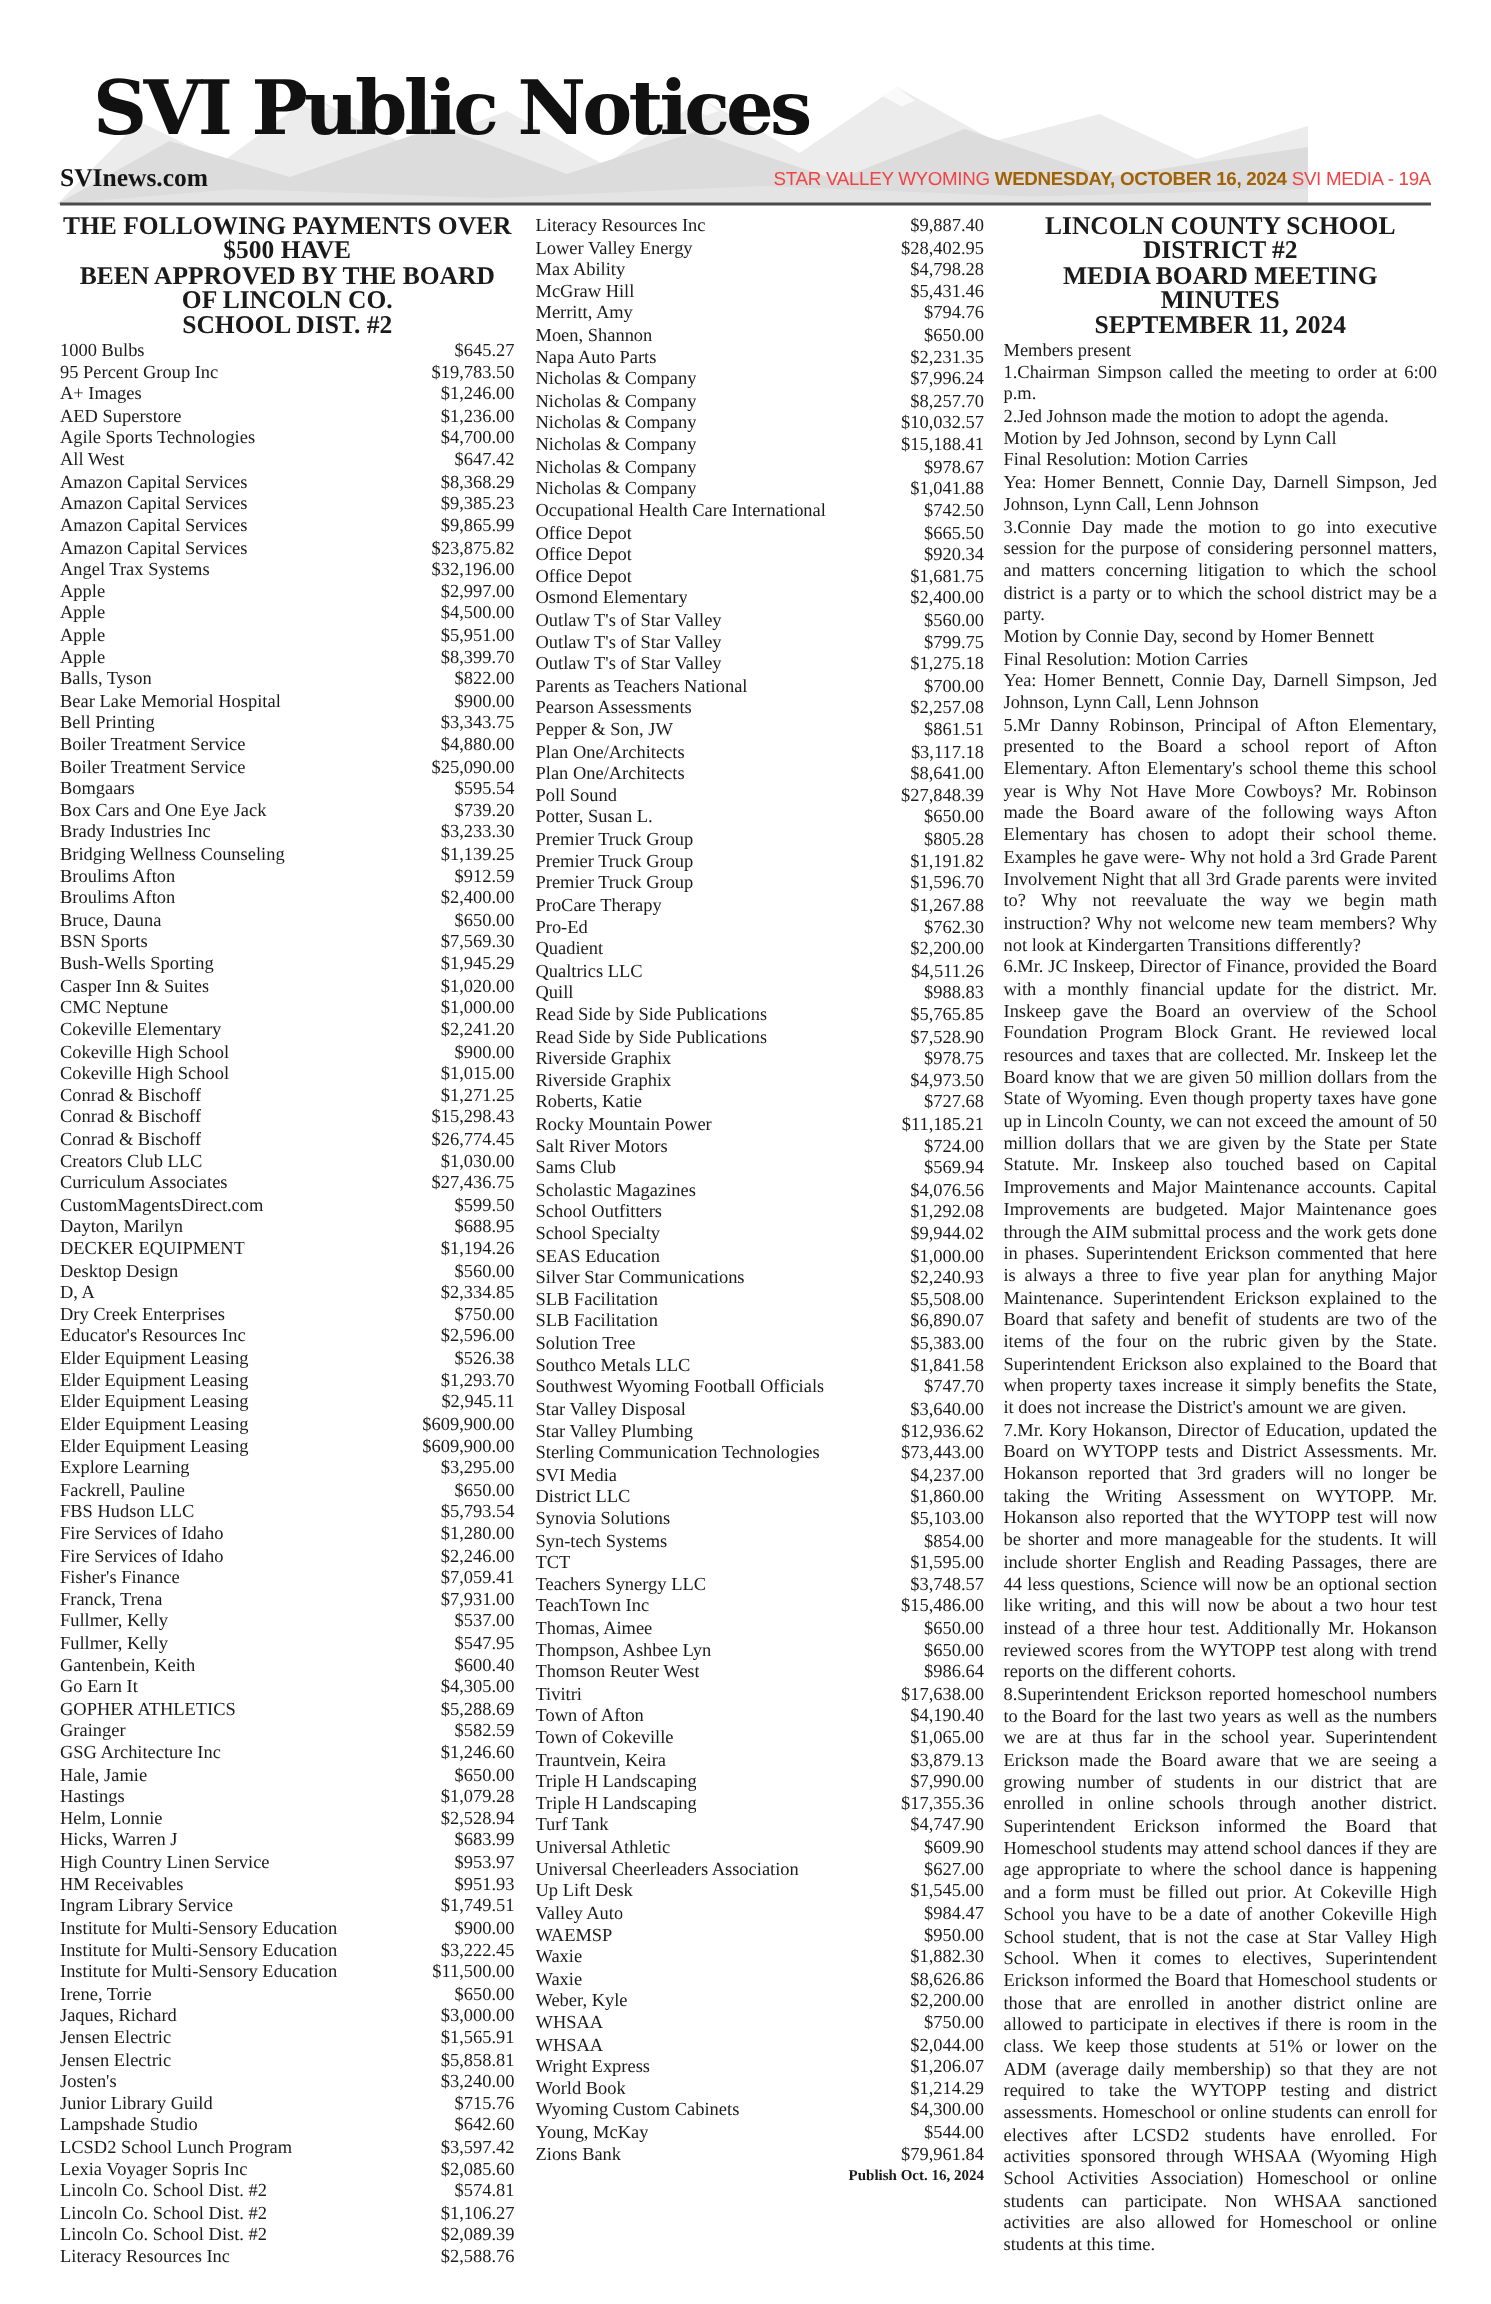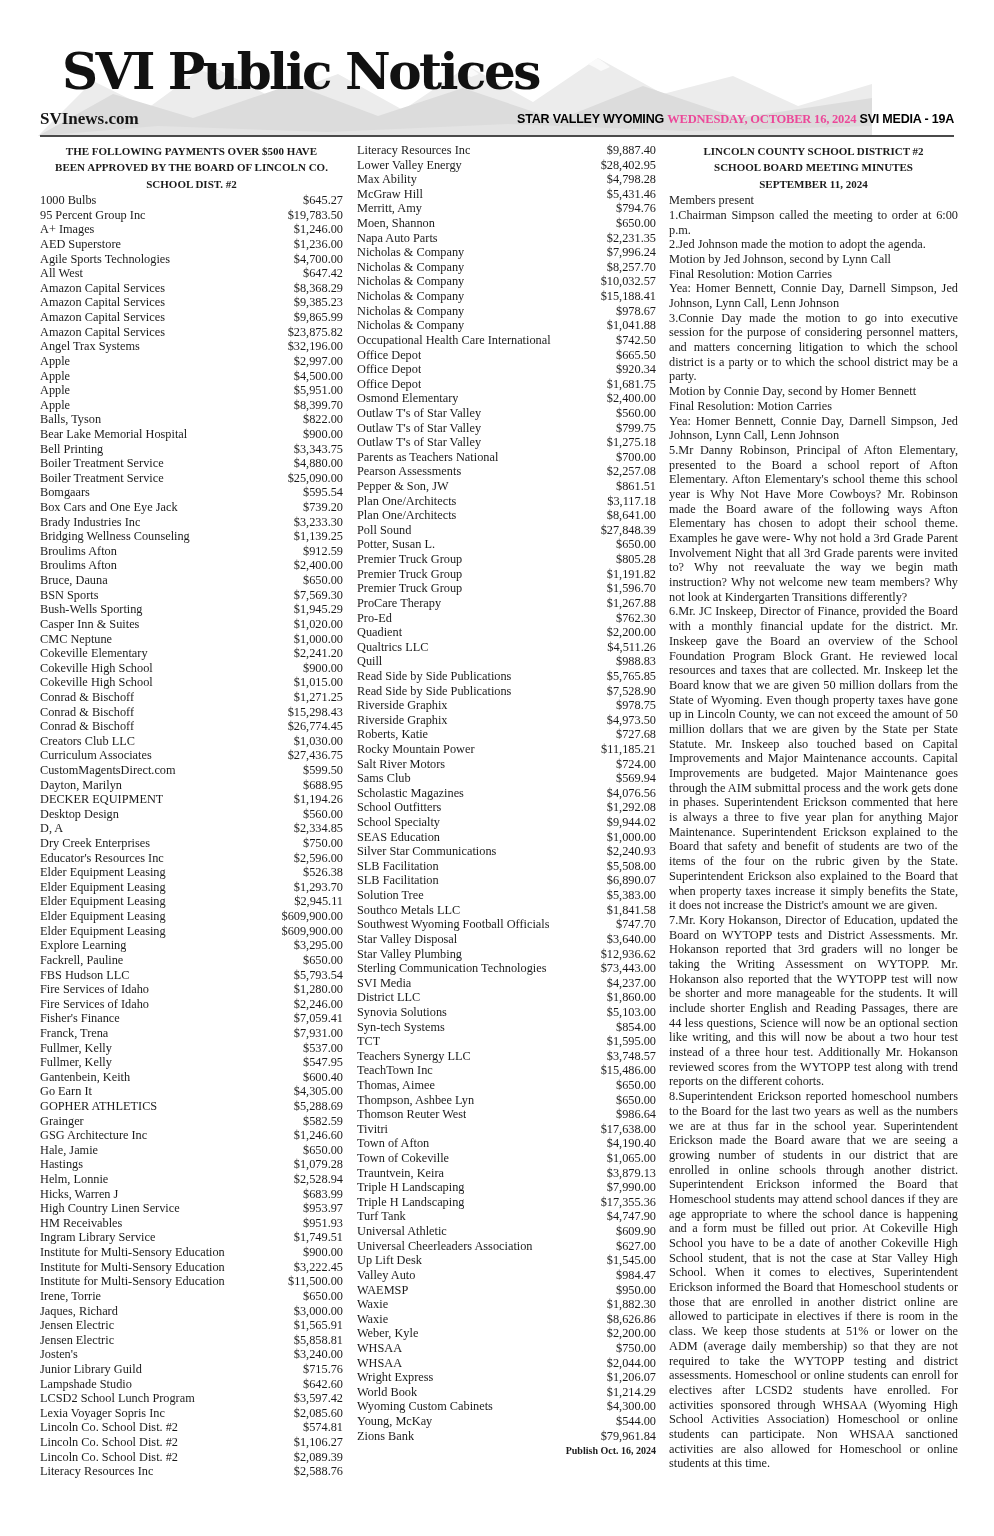--- a/index.html
+++ b/index.html
@@ -6,29 +6,29 @@
   .page{position:relative;width:994px;height:1535px;background:#ffffff;overflow:hidden;
         font-family:"Liberation Serif",serif;color:#1b1b1b;}
   
   .mountains{position:absolute;left:38px;top:36px;width:834px;height:100px;}
   .masthead-title{position:absolute;left:62px;top:42px;font-family:"DejaVu Serif",serif;
         font-weight:bold;font-size:50px;letter-spacing:-2.5px;color:#111;white-space:nowrap;}
   .site{position:absolute;left:40px;top:109px;font-family:"Liberation Serif",serif;
         font-weight:bold;font-size:17px;color:#151515;}
   .topright{position:absolute;right:40px;top:112px;font-family:"Liberation Sans",sans-serif;
         font-size:12.5px;letter-spacing:-0.2px;white-space:nowrap;}
-  .topright .muted{color:#000000;font-weight:bold;}
-  .topright .strong{color:#ec4899;font-weight:bold;font-family:Liberation Serif, serif;}
+  .topright .muted{color:#ef4444;font-weight:normal;}
+  .topright .strong{color:#a16207;font-weight:bold;}
   .rule{position:absolute;left:40px;width:914px;top:135px;height:2px;background:#4a4a4a;}
   
   .col{position:absolute;top:143px;font-size:12.3px;}
   #col1{left:40px;width:303px;}
   #col2{left:357px;width:299px;}
   #col3{left:669px;width:289px;}
-  .notice-heading{text-align:center;font-weight:bold;font-size:11px;line-height:16.4px;margin-bottom:1px;}
+  .notice-heading{text-align:center;font-weight:bold;font-size:17px;line-height:16.4px;margin-bottom:1px;}
   .pay-rows{width:100%;}
   .pay-row{display:flex;justify-content:space-between;height:14.62px;line-height:14.62px;}
   .pay-name{white-space:nowrap;overflow:hidden;}
   .pay-amt{white-space:nowrap;text-align:right;}
   .publish{font-weight:bold;text-align:right;height:15px;line-height:15px;font-size:10px;}
   .minutes-body p{margin:0;text-align:justify;line-height:14.68px;}
 </style>
 </head>
 <body>
 
@@ -768,21 +768,21 @@
           <span class="pay-name">Zions Bank</span>
           <span class="pay-amt">$79,961.84</span>
         </div>
       </div>
     <div class="publish">Publish Oct. 16, 2024</div>
   </div>
 
   <div class="col" id="col3">
     <div class="notice-heading" id="minutes-heading">
         <div class="h-line">LINCOLN COUNTY SCHOOL DISTRICT #2</div>
-        <div class="h-line">SCHOOL BOARD MEETING MINUTES</div>
+        <div class="h-line">MEDIA BOARD MEETING MINUTES</div>
         <div class="h-line">SEPTEMBER 11, 2024</div>
       </div>
     <div class="minutes-body" id="minutes-body">
         <p class="minutes-par">Members present</p>
         <p class="minutes-par">1.Chairman Simpson called the meeting to order at 6:00 p.m.</p>
         <p class="minutes-par">2.Jed Johnson made the motion to adopt the agenda.</p>
         <p class="minutes-par">Motion by Jed Johnson, second by Lynn Call</p>
         <p class="minutes-par">Final Resolution: Motion Carries</p>
         <p class="minutes-par">Yea: Homer Bennett, Connie Day, Darnell Simpson, Jed Johnson, Lynn Call, Lenn Johnson</p>
         <p class="minutes-par">3.Connie Day made the motion to go into executive session for the purpose of considering personnel matters, and matters concerning litigation to which the school district is a party or to which the school district may be a party.</p>

